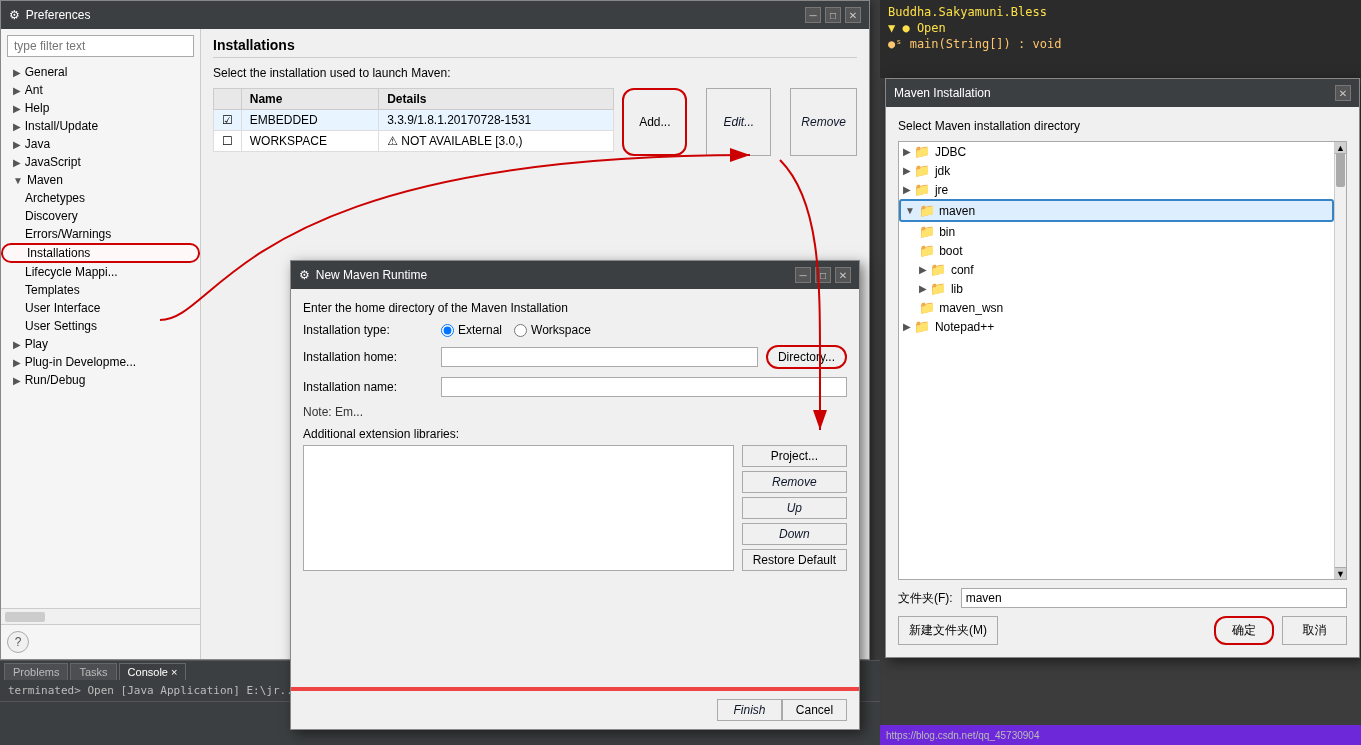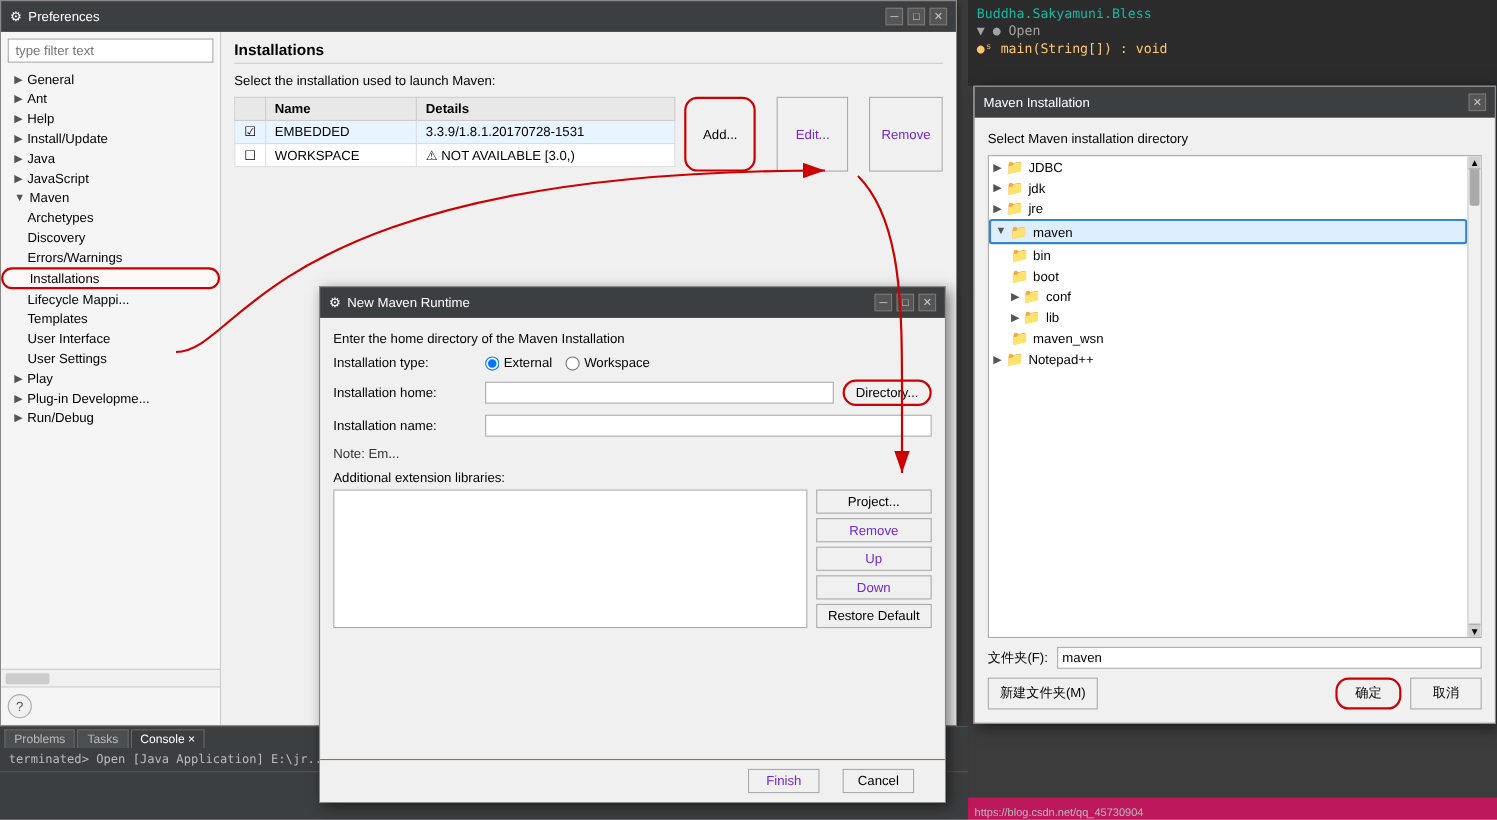--- a/index.html
+++ b/index.html
@@ -150,21 +150,21 @@
       gap: 19px;
     }
     .btn {
       padding: 3px 10px;
       border: 1px solid #aaa;
       background: #f0f0f0;
       cursor: pointer;
       font-size: 12px;
       min-width: 65px;
     }
-    .btn:disabled, .btn.disabled { color: #6d28d9; cursor: default; }
+    .btn:disabled, .btn.disabled { color: #0f172a; cursor: default; font-style: italic; }
     .btn.highlighted-btn {
       border: 2px solid #c00;
       border-radius: 12px;
     }
 
     
     .checkbox-cell { width: 24px; text-align: center; }
     .row-checked { background: #e8f4ff; }
 
     
@@ -178,25 +178,25 @@
       display: flex;
       flex-direction: column;
       z-index: 10;
     }
     .dialog-body {
       flex: 1;
       padding: 12px 12px;
       overflow: auto;
     }
     .dialog-footer {
-      padding: 8px 28px;
-      border-top: 1px solid #ef4444;
+      padding: 8px 12px;
+      border-top: 4px solid #ef4444;
       display: flex;
       justify-content: flex-end;
-      gap: 21px;
+      gap: 0;
       background: #f0f0f0;
     }
     .form-row {
       display: flex;
       align-items: center;
       margin-bottom: 8px;
       gap: 8px;
     }
     .form-label {
       min-width: 130px;
@@ -389,23 +389,23 @@
       z-index: 5;
     }
 
     
     .eclipse-statusbar {
       position: absolute;
       bottom: 0;
       left: 880px;
       right: 0;
       height: 20px;
-      background: #be185d;
-      display: flex;
-      align-items: flex-end;
+      background: #6d28d9;
+      display: flex;
+      align-items: center;
       padding: 0 6px;
       color: #bbb;
       font-size: 10px;
     }
   </style>
 </head>
 <body>
 
 <div class="preferences-window">
 
@@ -586,22 +586,22 @@
       </div>
     </div>
   </div>
   <div class="dialog-footer">
     <button class="btn disabled">Finish</button>
     <button class="btn">Cancel</button>
   </div>
 </div>
 
 <div class="code-editor">
-  <div class="code-line" style="color:#14b8a6;">  Buddha.Sakyamuni.Bless</div>
-  <div class="code-line" style="color:#a3a3a3;">  ▼ ● Open</div>
+  <div class="code-line" style="color:#fde047;">  Buddha.Sakyamuni.Bless</div>
+  <div class="code-line" style="color:#fde047;">  ▼ ● Open</div>
   <div class="code-line" style="color:#ffc66d;">    ●ˢ main(String[]) : void</div>
 </div>
 
 <div class="maven-install-dialog">
   <div class="window-titlebar">
     <div class="title">
       <span>Maven Installation</span>
     </div>
     <div class="controls">
       <div class="titlebar-btn">✕</div>

